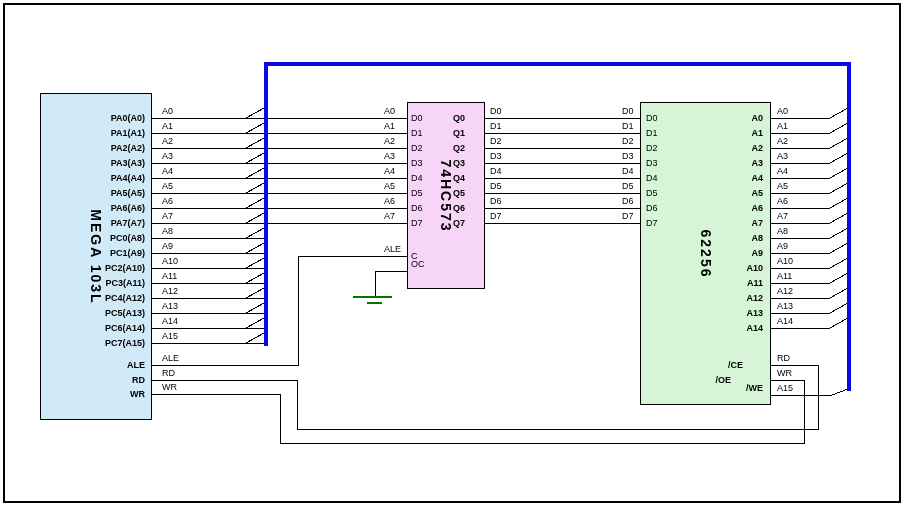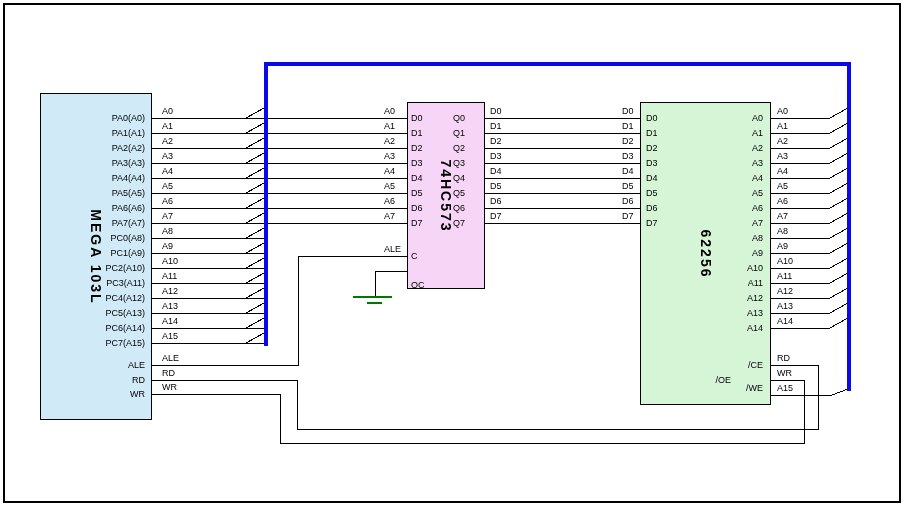--- a/index.html
+++ b/index.html
@@ -13,21 +13,21 @@
   #chip-latch{left:407px;top:102px;width:78px;height:187px;background:#f6d5f6;}
   #chip-sram{left:640px;top:102px;width:131px;height:303px;background:#d6f5d6;}
   .chip-name{
     position:absolute;left:50%;top:50%;
     transform:translate(-50%,-50%) rotate(90deg);
     font-weight:bold;font-size:14px;letter-spacing:2px;white-space:nowrap;
   }
   svg.wires{position:absolute;left:0;top:0;pointer-events:none;}
   .col{position:absolute;display:flex;flex-direction:column;}
   .cell{height:15px;display:flex;align-items:center;font-size:9px;line-height:10px;white-space:nowrap;}
-  .r .cell,.cell.r{justify-content:flex-end;padding-right:3px;box-sizing:border-box;}
+  .r .cell,.cell.r{justify-content:flex-end;padding-right:3px;box-sizing:border-box;font-weight:bold;}
   .net .cell,.cell.net{align-items:flex-end;padding-bottom:2px;box-sizing:border-box;}
   .abs{position:absolute;}
 </style>
 </head>
 <body>
 
 <div class="frame"></div>
 
 <div class="chip" id="chip-mega">
   <span class="chip-name">MEGA 103L</span>
@@ -190,21 +190,21 @@
     <span class="cell">D0</span>
     <span class="cell">D1</span>
     <span class="cell">D2</span>
     <span class="cell">D3</span>
     <span class="cell">D4</span>
     <span class="cell">D5</span>
     <span class="cell">D6</span>
     <span class="cell">D7</span>
   </div>
 <span class="cell abs" style="left:411px;top:248.5px">C</span>
-<span class="cell abs" style="left:411px;top:277px">OC</span>
+<span class="cell abs" style="left:411px;top:256px">OC</span>
 <div class="col r" style="left:398px;top:110.5px;width:70px">
     <span class="cell">Q0</span>
     <span class="cell">Q1</span>
     <span class="cell">Q2</span>
     <span class="cell">Q3</span>
     <span class="cell">Q4</span>
     <span class="cell">Q5</span>
     <span class="cell">Q6</span>
     <span class="cell">Q7</span>
   </div>
@@ -250,21 +250,21 @@
     <span class="cell">A6</span>
     <span class="cell">A7</span>
     <span class="cell">A8</span>
     <span class="cell">A9</span>
     <span class="cell">A10</span>
     <span class="cell">A11</span>
     <span class="cell">A12</span>
     <span class="cell">A13</span>
     <span class="cell">A14</span>
   </div>
-<span class="cell abs r" style="left:646px;top:357.5px;width:120px">/CE</span>
+<span class="cell abs r" style="left:626px;top:357.5px;width:120px">/CE</span>
 <span class="cell abs r" style="left:614px;top:372.5px;width:120px">/OE</span>
 <span class="cell abs r" style="left:646px;top:380px;width:120px">/WE</span>
 
 <div class="col net" style="left:777px;top:103px">
     <span class="cell">A0</span>
     <span class="cell">A1</span>
     <span class="cell">A2</span>
     <span class="cell">A3</span>
     <span class="cell">A4</span>
     <span class="cell">A5</span>

